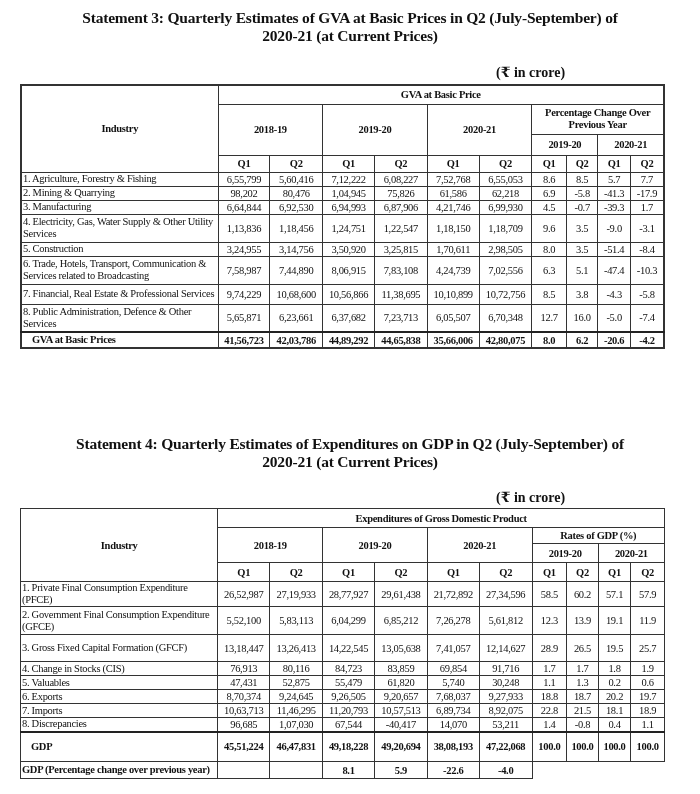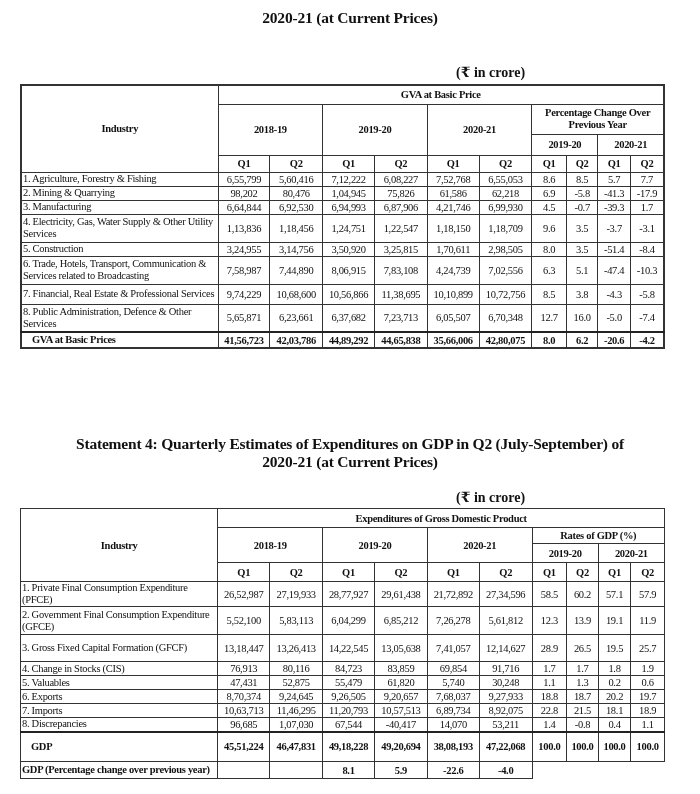--- a/index.html
+++ b/index.html
@@ -1,34 +1,35 @@
 <!DOCTYPE html>
 <html><head>
 <meta charset="utf-8">
 <style>
   html, body { margin: 0; padding: 0; background: #ffffff; }
   body { width: 700px; height: 794px; position: relative; overflow: hidden;
          font-family: "Liberation Serif", "DejaVu Serif", serif; color: #111; }
   .title { position: absolute; left: 0; width: 700px; text-align: center;
            font-weight: bold; font-size: 15.5px; line-height: 18px; letter-spacing: -0.2px; }
-  .unit { position: absolute; font-weight: bold; font-size: 14px; }
+  .unit { position: absolute; font-weight: bold; font-size: 14px; margin-left: 40px; }
   table { position: absolute; border-collapse: collapse; table-layout: fixed;
           font-size: 10.5px; letter-spacing: -0.3px; }
   td, th { border: 1px solid #333; padding: 0 2px; text-align: center; vertical-align: middle;
            overflow: hidden; white-space: nowrap; }
   th { font-weight: bold; }
   td.lbl { text-align: left; white-space: normal; line-height: 12px; padding-left: 1px; }
   tr.total td { font-weight: bold; border-top: 2px solid #222; }
   tr.total td.lbl { padding-left: 10px; margin-left: 6px; }
   table { border: 2px solid #333; }
 </style>
 </head>
 <body>
 
 <div class="title" style="top:9px;">
+  <div>Statement 3: Quarterly Estimates of GVA at Basic Prices in Q2 (July-September) of</div>
   <div>2020-21 (at Current Prices)</div>
 </div>
 <div class="unit" style="top:64px; left:456px;">(₹ in crore)</div>
 
 <table id="t3" style="left:20px; top:84px; width:645px;">
   <colgroup>
     <col style="width:194px">
       <col style="width:51px">
       <col style="width:52px">
       <col style="width:51px">
@@ -111,21 +112,21 @@
       <tr style="height: 28px;">
         <td class="lbl">4. Electricity, Gas, Water Supply &amp; Other Utility Services</td>
         <td>1,13,836</td>
         <td>1,18,456</td>
         <td>1,24,751</td>
         <td>1,22,547</td>
         <td>1,18,150</td>
         <td>1,18,709</td>
         <td>9.6</td>
         <td>3.5</td>
-        <td>-3.7</td>
+        <td>-9.0</td>
         <td>-3.1</td>
       </tr>
       <tr style="height: 14px;">
         <td class="lbl">5. Construction</td>
         <td>3,24,955</td>
         <td>3,14,756</td>
         <td>3,50,920</td>
         <td>3,25,815</td>
         <td>1,70,611</td>
         <td>2,98,505</td>

